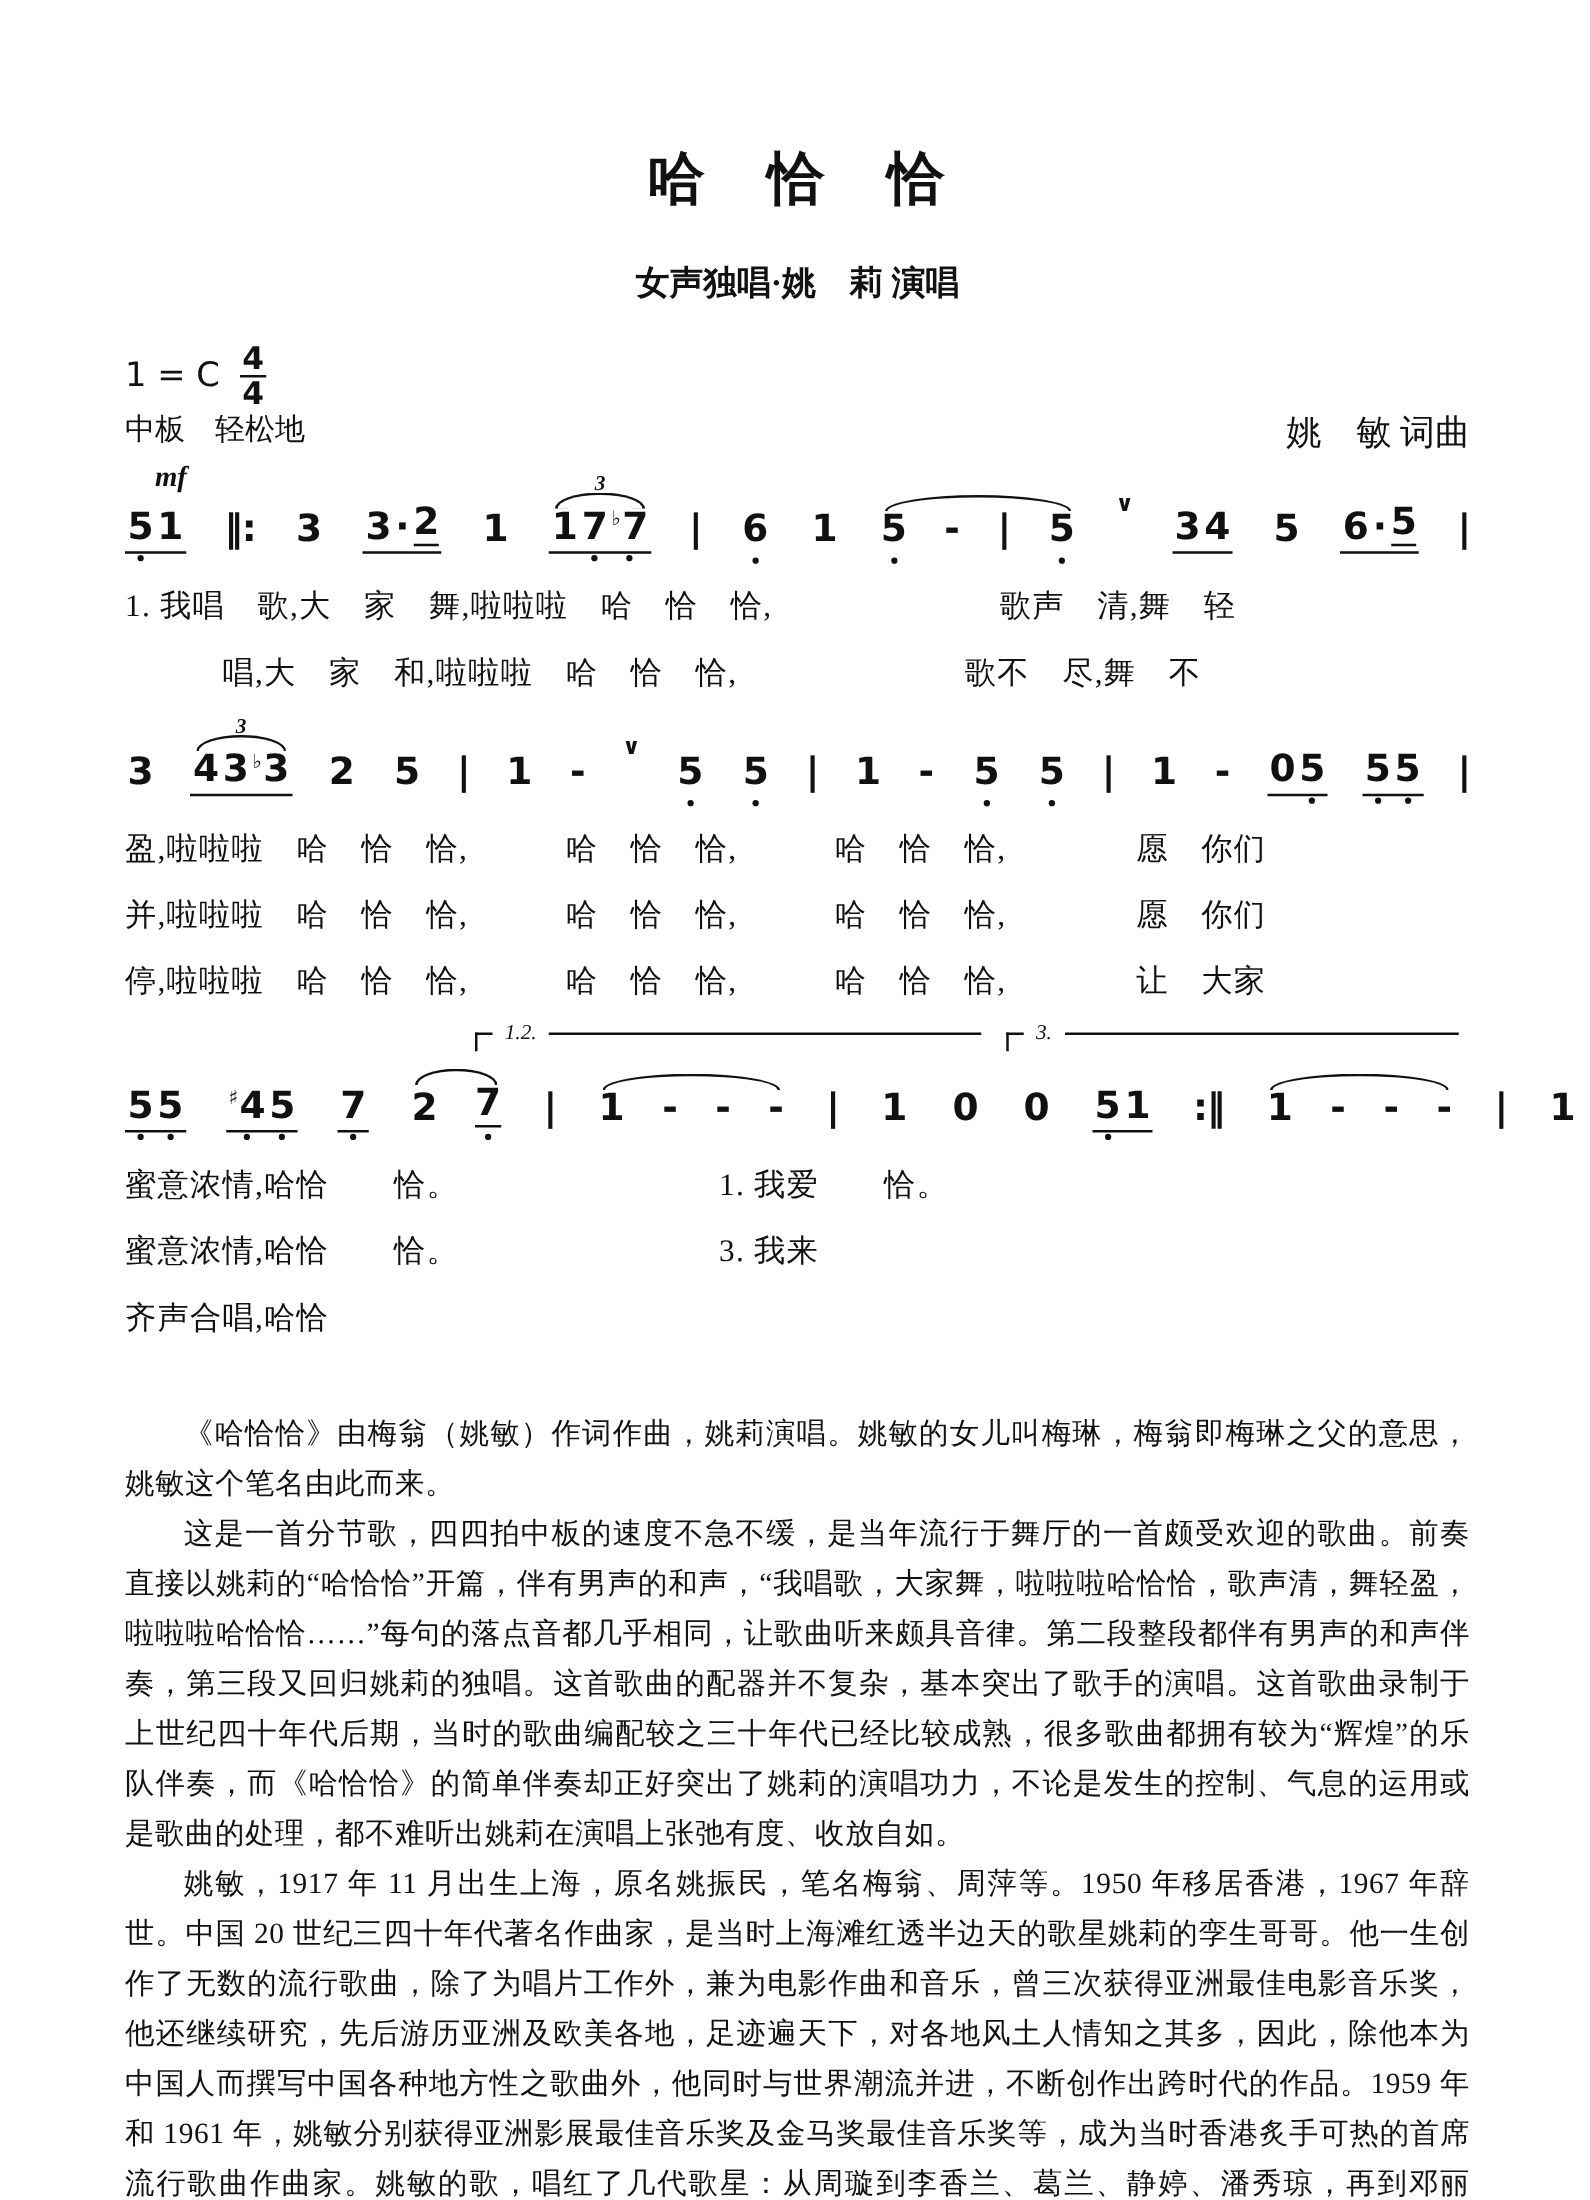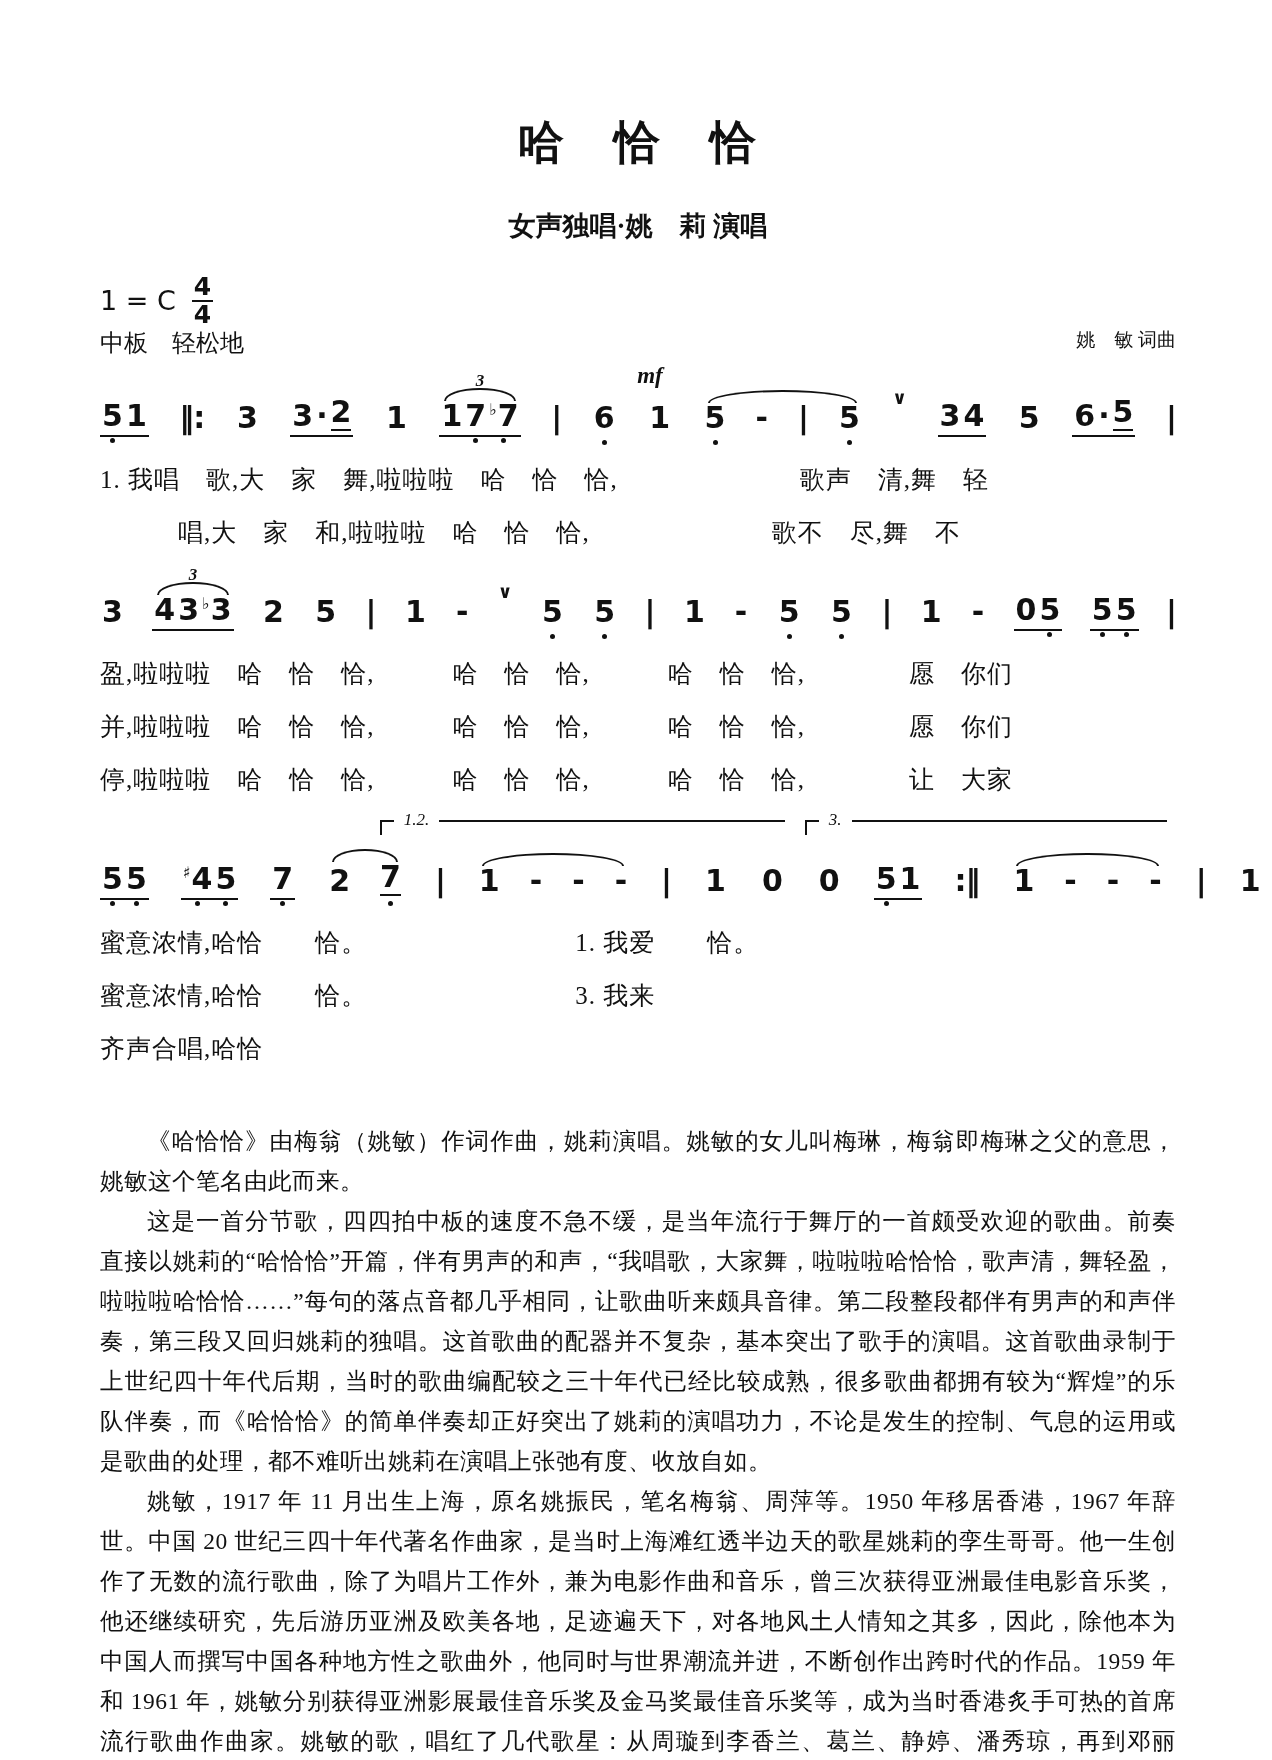--- a/index.html
+++ b/index.html
@@ -20,22 +20,22 @@
     display:flex;align-items:center;font-family:"DejaVu Sans",sans-serif;
     font-size:27px;font-weight:500;
   }
   .timesig{
     display:inline-flex;flex-direction:column;align-items:center;
     font-weight:bold;font-size:25px;line-height:1.02;margin-left:16px;
   }
   .timesig .top{border-bottom:2.5px solid #111;padding:0 2px;}
   .temporow{display:flex;justify-content:space-between;align-items:flex-start;font-size:24px;font-family:Liberation Serif, serif;}
   .tempo{white-space:pre;}
-  .credit{white-space:pre;font-size:19px;}
-  .dyn{font:bold italic 23px "Liberation Serif",serif;margin:4px 0 2px 24px;text-align:center;}
+  .credit{white-space:pre;font-size:28px;}
+  .dyn{font:bold italic 23px "Liberation Serif",serif;margin:4px 0 2px 24px;}
   
   .system{margin-bottom:26px;}
   .notes{
     display:flex;justify-content:space-between;align-items:flex-end;
     font-family:"DejaVu Sans",sans-serif;font-weight:bold;font-size:30px;
     position:relative;margin-bottom:16px;min-height:46px;
   }
   .grp{display:inline-flex;align-items:flex-end;gap:3px;position:relative;padding:0 2px 4px 2px;line-height:1;}
   .grp.u{border-bottom:2.5px solid #111;}
   .grp.wide{gap:30px;}

